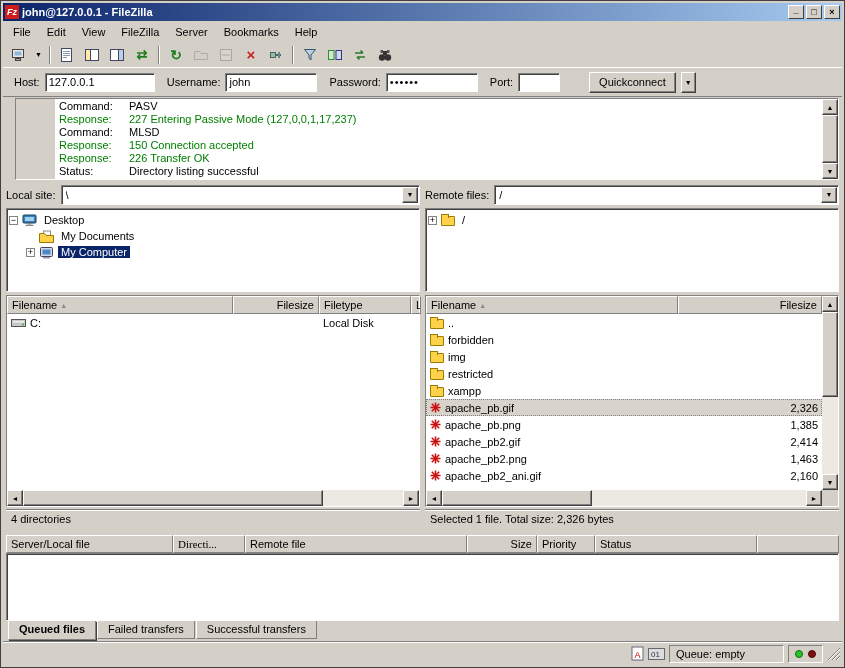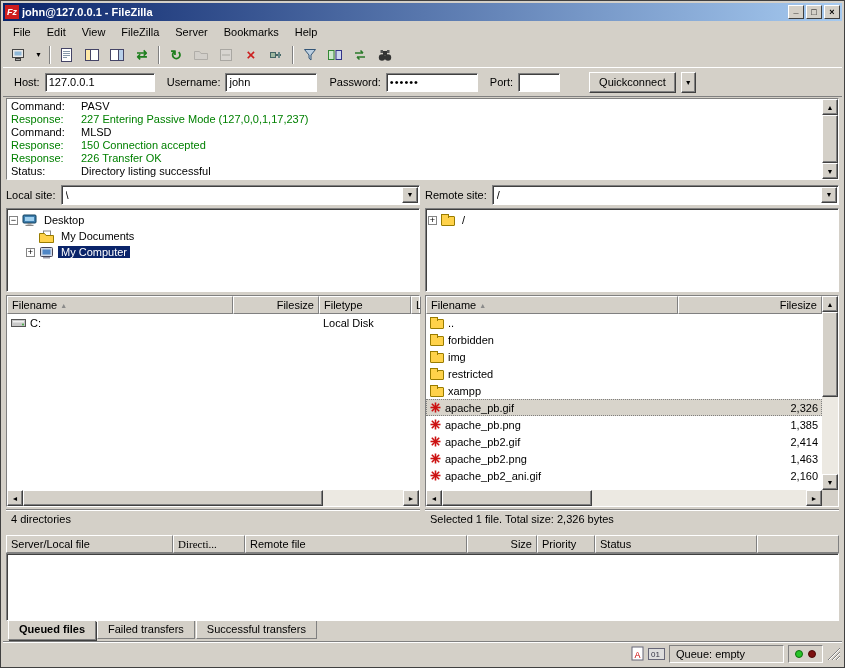--- a/index.html
+++ b/index.html
@@ -43,22 +43,22 @@
   .qlabel{ margin-left:7px; }
   .qlabel:first-child{ margin-left:6px; }
   .field{ height:19px; background:#fff; border:1px solid; border-color:#808080 #fff #fff #808080;
           box-shadow:inset 1px 1px 0 #404040; padding:1px 3px; font:11px "Liberation Sans",sans-serif; }
   .f-host{ width:110px; } .f-user{ width:92px; } .f-pass{ width:92px; letter-spacing:1px; } .f-port{ width:42px; }
   .btn{ height:21px; background:#d4d0c8; border:1px solid; border-color:#fff #404040 #404040 #fff;
         box-shadow:inset -1px -1px 0 #808080; padding:2px 9px; display:flex; align-items:center; margin-left:24px; }
   .btn-drop{ width:15px; padding:2px 0; justify-content:center; margin-left:0; }
 
   
-  .logwrap{ flex:0 0 80px; margin:1px 3px 0 3px; display:flex;
-            border:1px solid; border-color:#808080 #fff #fff #808080; }
+  .logwrap{ flex:0 0 80px; margin:1px 3px 0 12px; display:flex;
+            border:1px solid; border-color:#808080 #fff #fff #808080;padding-left:39px; }
   .logarea{ flex:1; background:#fff; overflow:hidden; padding:1px 0; }
   .ln{ display:flex; line-height:13px; }
   .ln-label{ width:74px; padding-left:4px; flex:0 0 74px; }
   .ln.green{ color:#008000; }
 
   
   .vscroll{ width:16px; flex:0 0 16px; display:flex; flex-direction:column; background:#ece9e2; }
   .hscroll{ height:16px; display:flex; background:#ece9e2; flex:1; }
   .sbb{ width:16px; height:16px; flex:0 0 16px; background:#d4d0c8; border:1px solid;
         border-color:#fff #404040 #404040 #fff; box-shadow:inset -1px -1px 0 #808080;
@@ -433,21 +433,21 @@
               </div>
             <span class="sbb">►</span>
           </div>
         </div>
       </div>
       <div class="pane-status">4 directories</div>
     </div>
 
     <div class="pane">
       <div class="site-row">
-        <span>Remote site:</span>
+        <span>Remote files:</span>
         <span class="combo">
           <span class="combo-val">/</span>
           <span class="combo-btn">
               <span>▼</span>
             </span>
         </span>
       </div>
       <div class="treebox">
         <div class="tree-row">
           <span class="expander">+</span>

